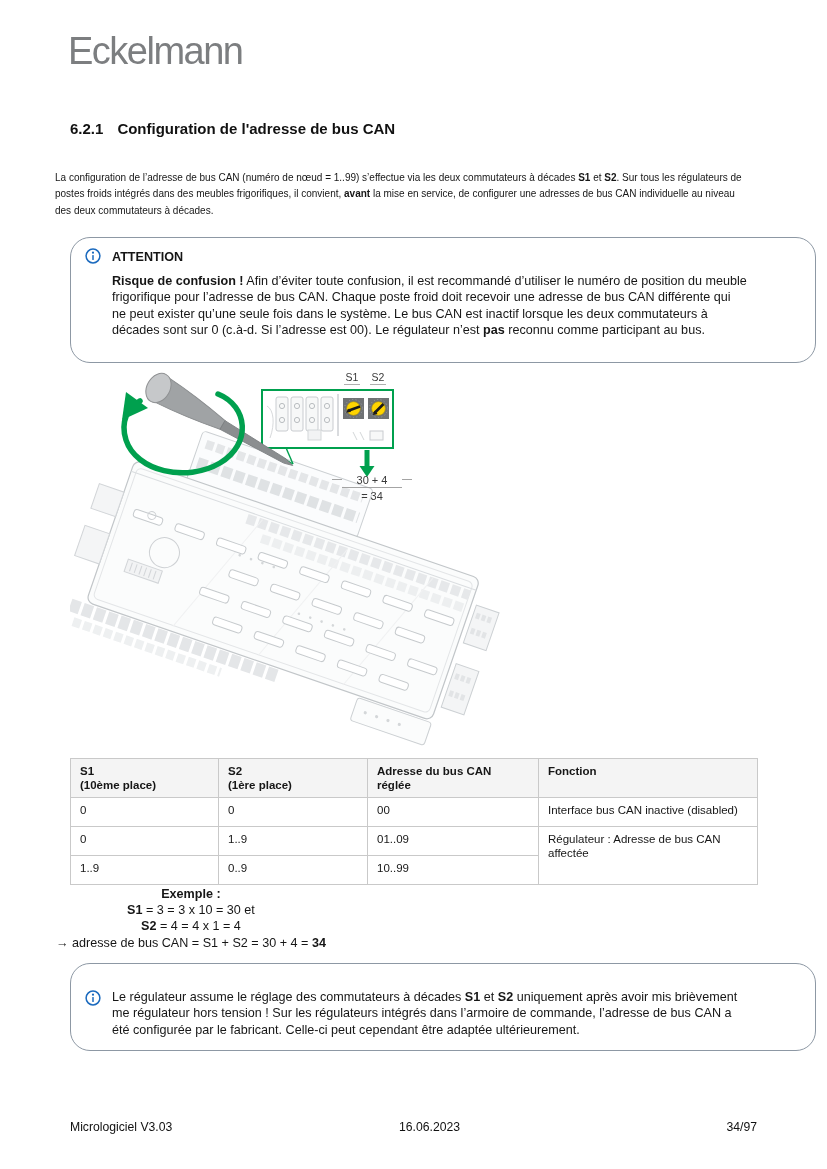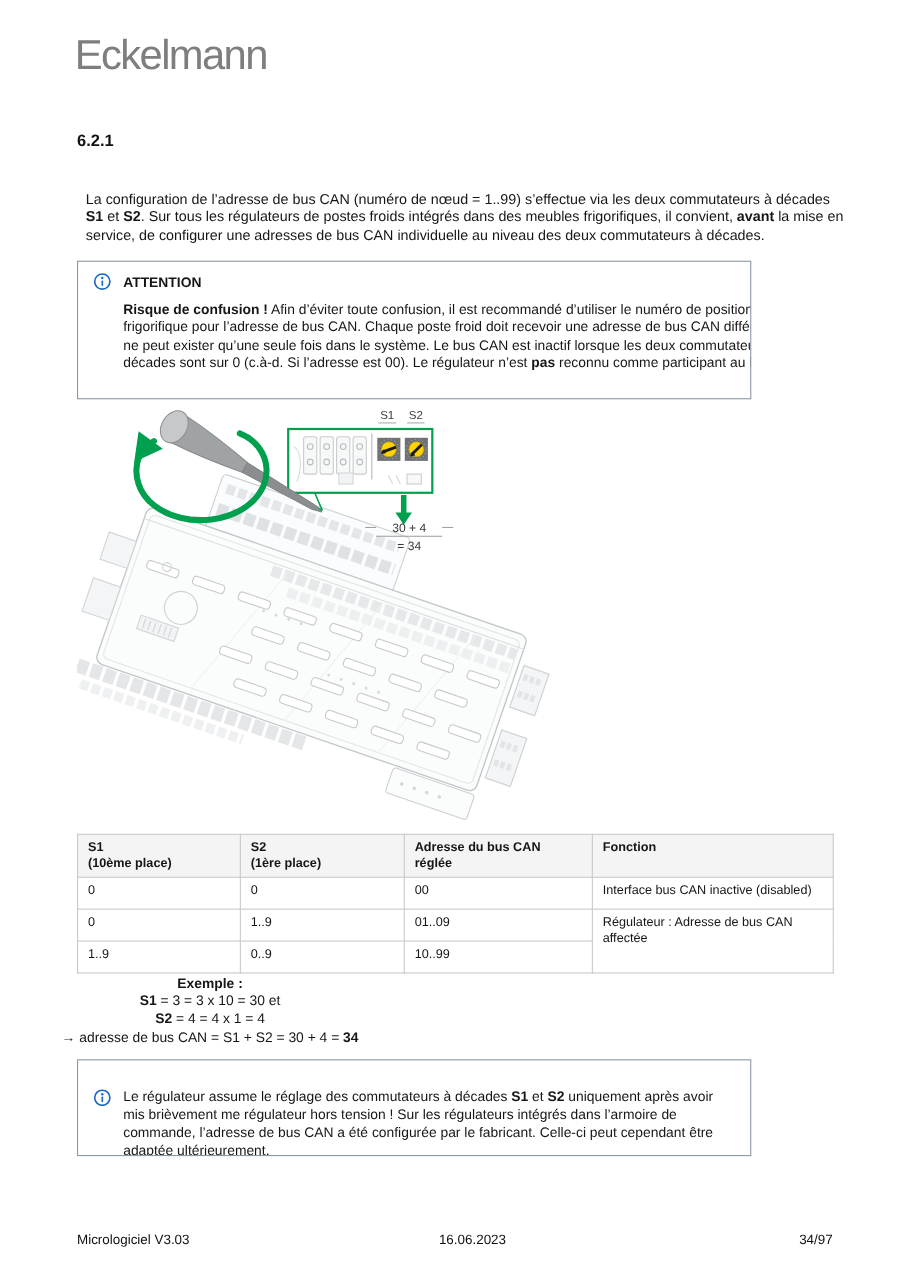--- a/index.html
+++ b/index.html
@@ -9,26 +9,26 @@
   }
   .logo {
     position:absolute; left:68px; top:30px;
     font-size:38px; font-weight:400; color:#7c7e80; letter-spacing:-1.5px;
   }
   .heading {
     position:absolute; left:70px; top:120px;
     font-size:15px; font-weight:700; display:flex; gap:14px; color:#111;
   }
   .intro {
-    position:absolute; left:78px; top:160px; width:694px;
-    font-size:13px; line-height:16.4px;
+    position:absolute; left:55px; top:160px; width:694px;
+    font-size:10px; line-height:16.4px;
   }
   .notebox {
-    position:absolute; left:70px; width:613px; box-sizing:border-box;
-    border:1.5px solid #8d98a4; border-radius:0; background:#fff;
+    position:absolute; left:70px; width:746px; box-sizing:border-box;
+    border:1.5px solid #8d98a4; border-radius:20px; background:#fff;
   }
   .attention-box { top:237px; height:126px; padding:9px 14px 10px 14px; overflow:hidden; }
   .note-title-row { display:flex; align-items:center; gap:11px; font-weight:700; font-size:12.6px; }
   .note-body { margin-left:27px; margin-top:6px; width:636px; font-size:12.6px; line-height:16.4px; }
   .note2-box { top:963px; height:88px; padding:25px 14px 10px 14px; overflow:hidden; display:flex; gap:11px; }
   .note2-body { width:628px; font-size:12.6px; line-height:16.4px; }
   .info-icon-wrap { flex:0 0 16px; margin-top:1px; }
   .figure { position:absolute; left:70px; top:368px; width:540px; height:386px; }
   .can-table {
     position:absolute; left:70px; top:758px; width:687px;
@@ -51,20 +51,21 @@
 </style>
 </head>
 <body>
 
 <div class="page">
 
   <div class="logo">Eckelmann</div>
 
   <div class="heading">
     <span>6.2.1</span>
+    <span>Configuration de l'adresse de bus CAN</span>
   </div>
 
   <p class="intro"><span>La configuration de l’adresse de bus CAN (numéro de nœud = 1..99) s’effectue via les deux commutateurs à décades </span><b>S1</b><span> et </span><b>S2</b><span>. Sur tous les régulateurs de postes froids intégrés dans des meubles frigorifiques, il convient, </span><b>avant</b><span> la mise en service, de configurer une adresses de bus CAN individuelle au niveau des deux commutateurs à décades.</span></p>
 
   <div class="notebox attention-box">
     <div class="note-title-row">
       <span class="info-icon-wrap">
         <svg width="16" height="16" viewBox="0 0 16 16">
           <circle cx="8" cy="8" r="6.9" fill="none" stroke="#1b6abe" stroke-width="1.5"></circle>
           <circle cx="8" cy="4.7" r="1.1" fill="#1b6abe"></circle>

